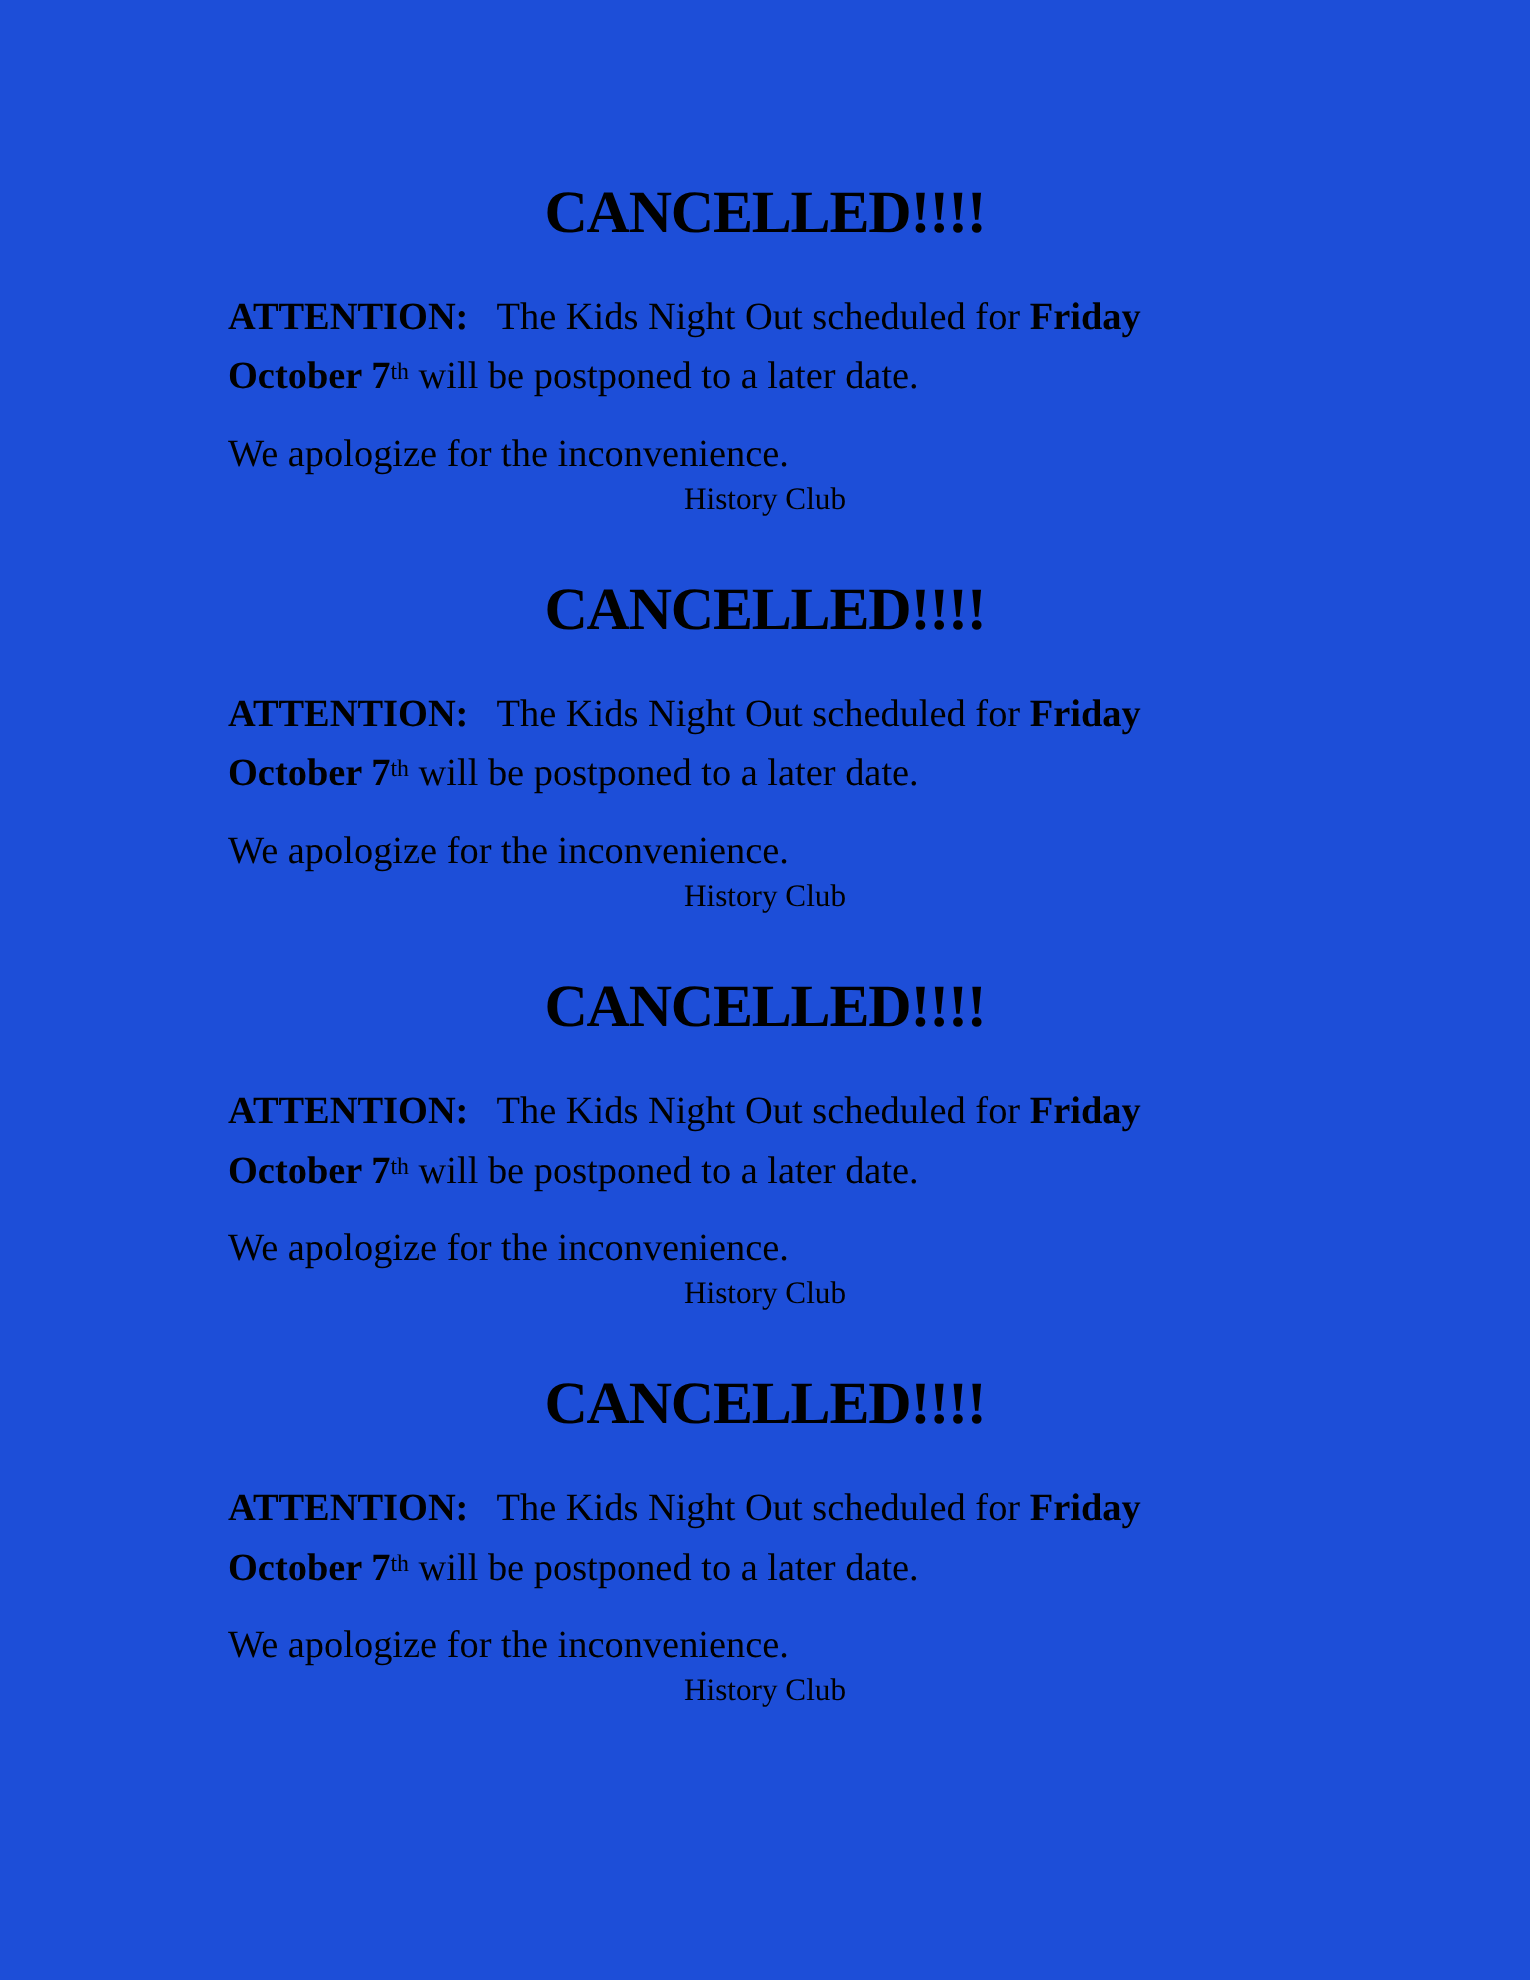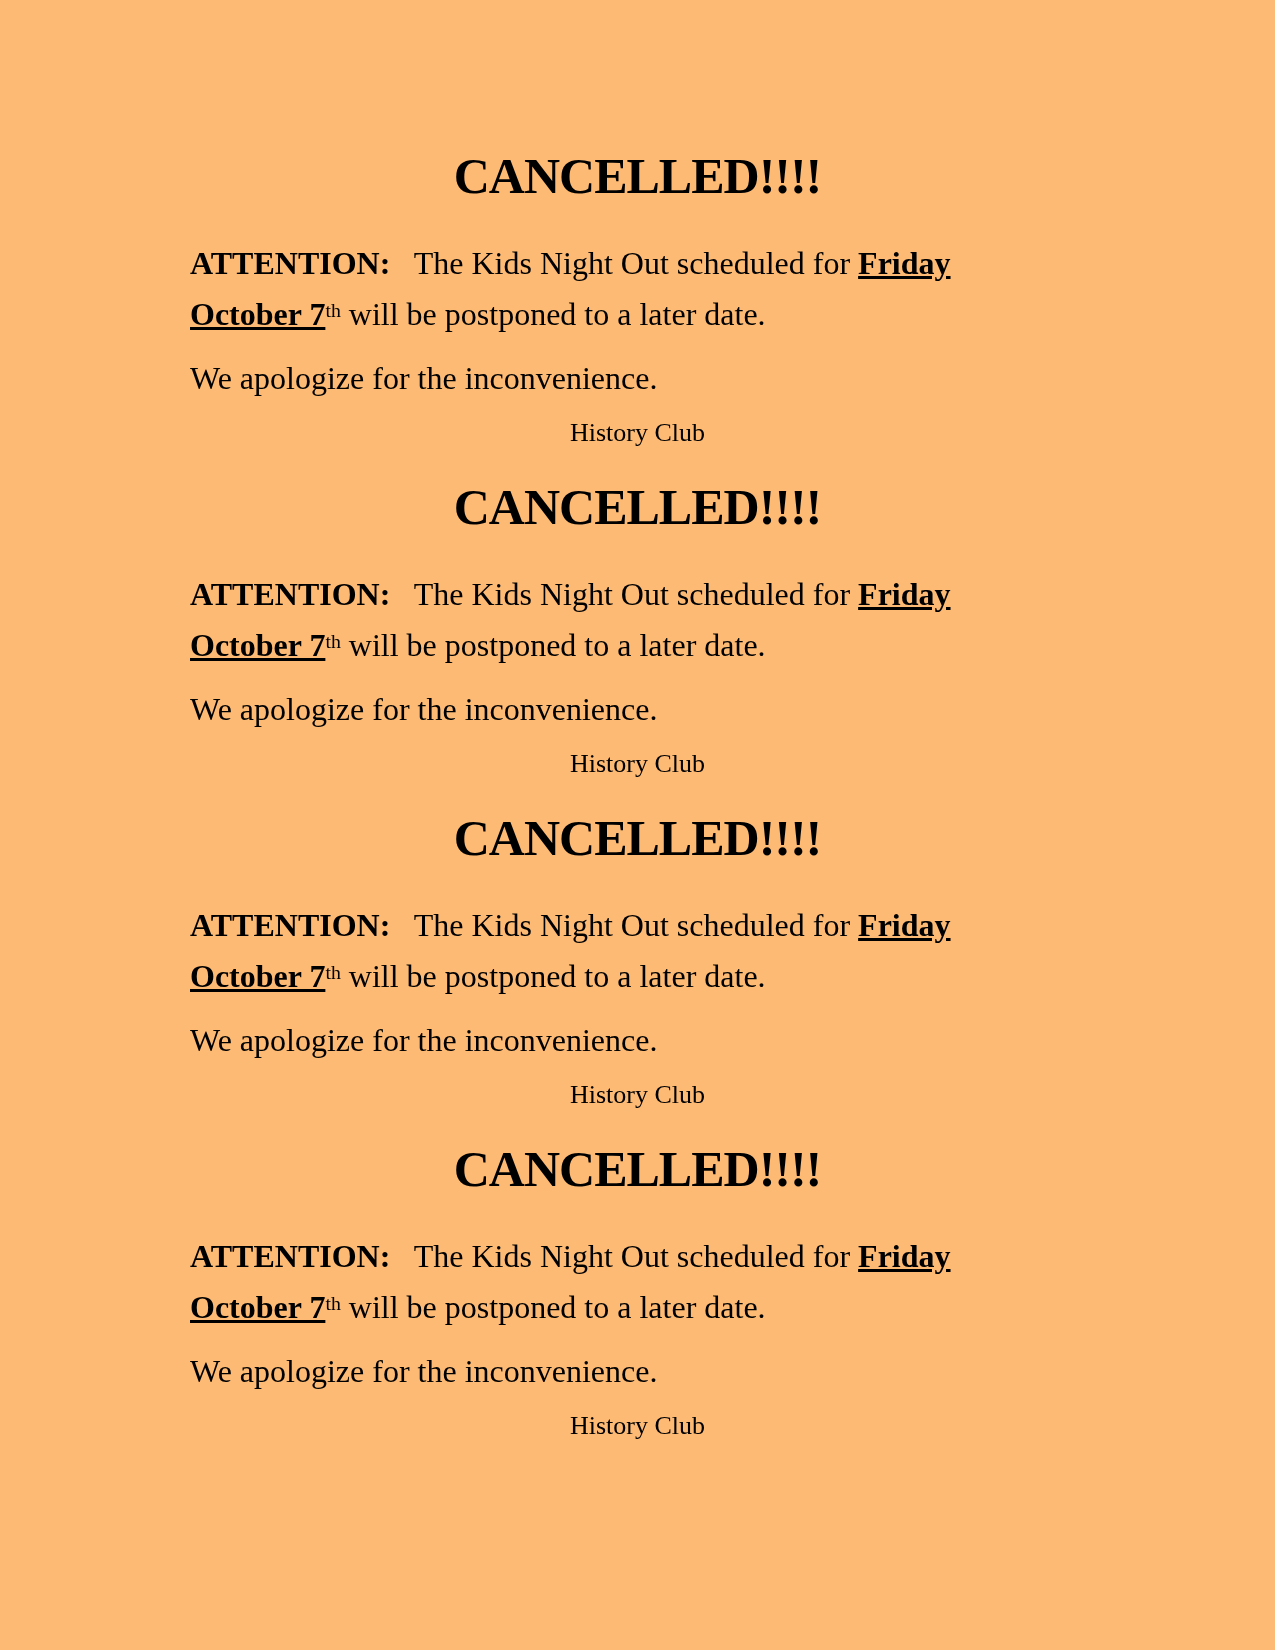--- a/index.html
+++ b/index.html
@@ -5,21 +5,21 @@
   html, body {
     margin: 0;
     padding: 0;
     background: #ffffff;
   }
   .page {
     position: relative;
     width: 1275px;
     height: 1650px;
     margin: 0 auto;
-    background: #fdba74;
+    background: #1d4ed8;
     box-sizing: border-box;
     padding: 148px 190px 0 190px;
     font-family: "Liberation Serif", serif;
     color: #000000;
     overflow: hidden;
   }
   .notice {
     height: 331px;
     overflow: visible;
   }
@@ -40,36 +40,35 @@
     line-height: 47px;
   }
   .attention {
     font-weight: 700;
     text-decoration-thickness: 3px;
     text-underline-offset: 4px;
     margin-right: 16px;
   }
   .bold {
     font-weight: 700;
-    text-decoration: underline;
   }
   .ordinal {
     font-weight: 400;
     font-size: 0.62em;
     vertical-align: 0.38em;
     letter-spacing: 0;
   }
   .apology {
     margin: 17px 0 0 0;
     font-size: 32px;
     line-height: 47px;
     text-align: left;
   }
   .signature {
-    margin: 16px;
+    margin: 0;
     font-size: 26px;
     line-height: 29px;
     text-align: center;
   }
 </style>
 </head>
 <body>
 
 <div class="page">
 

